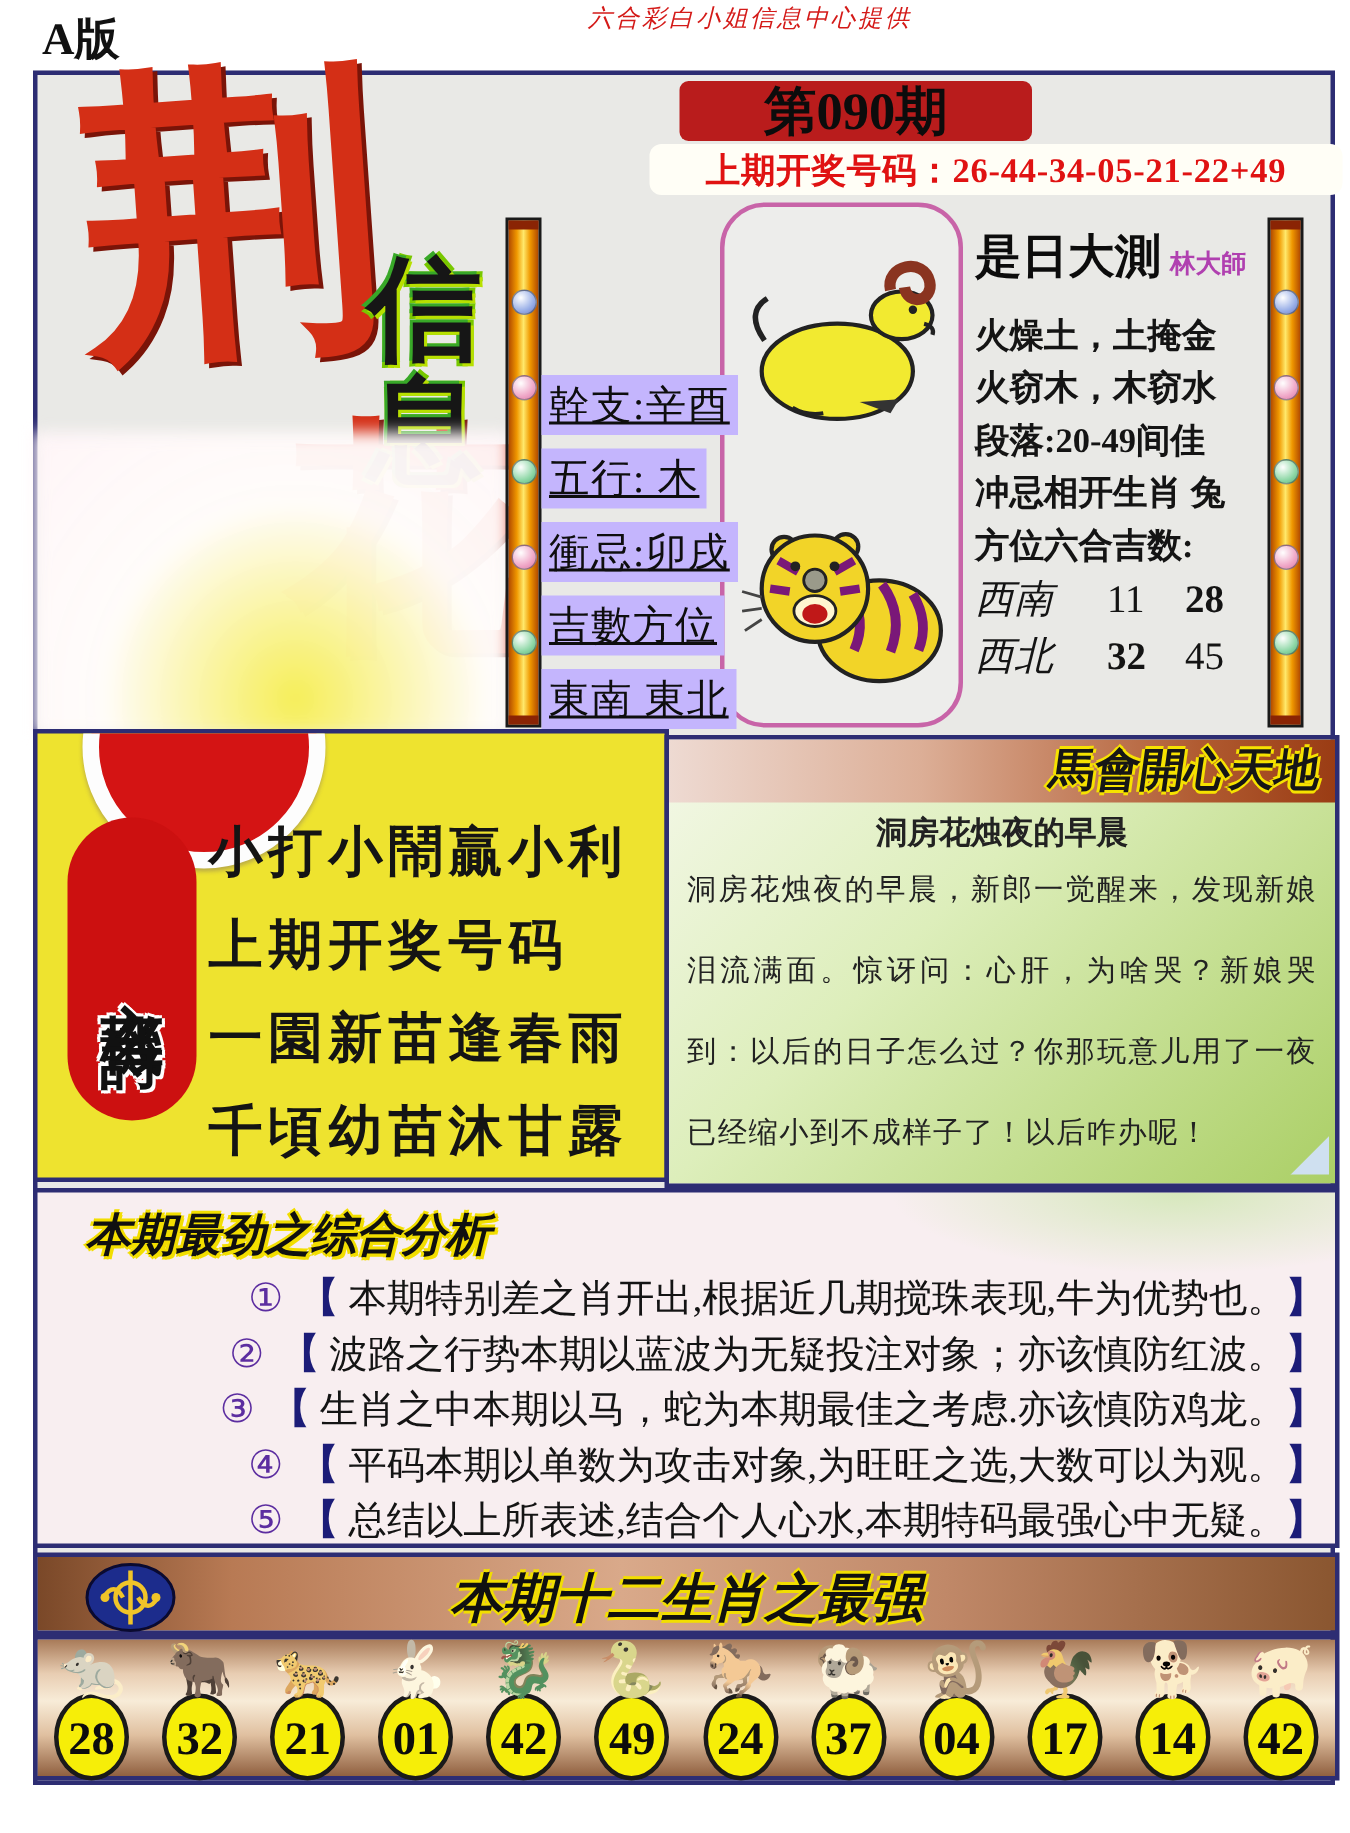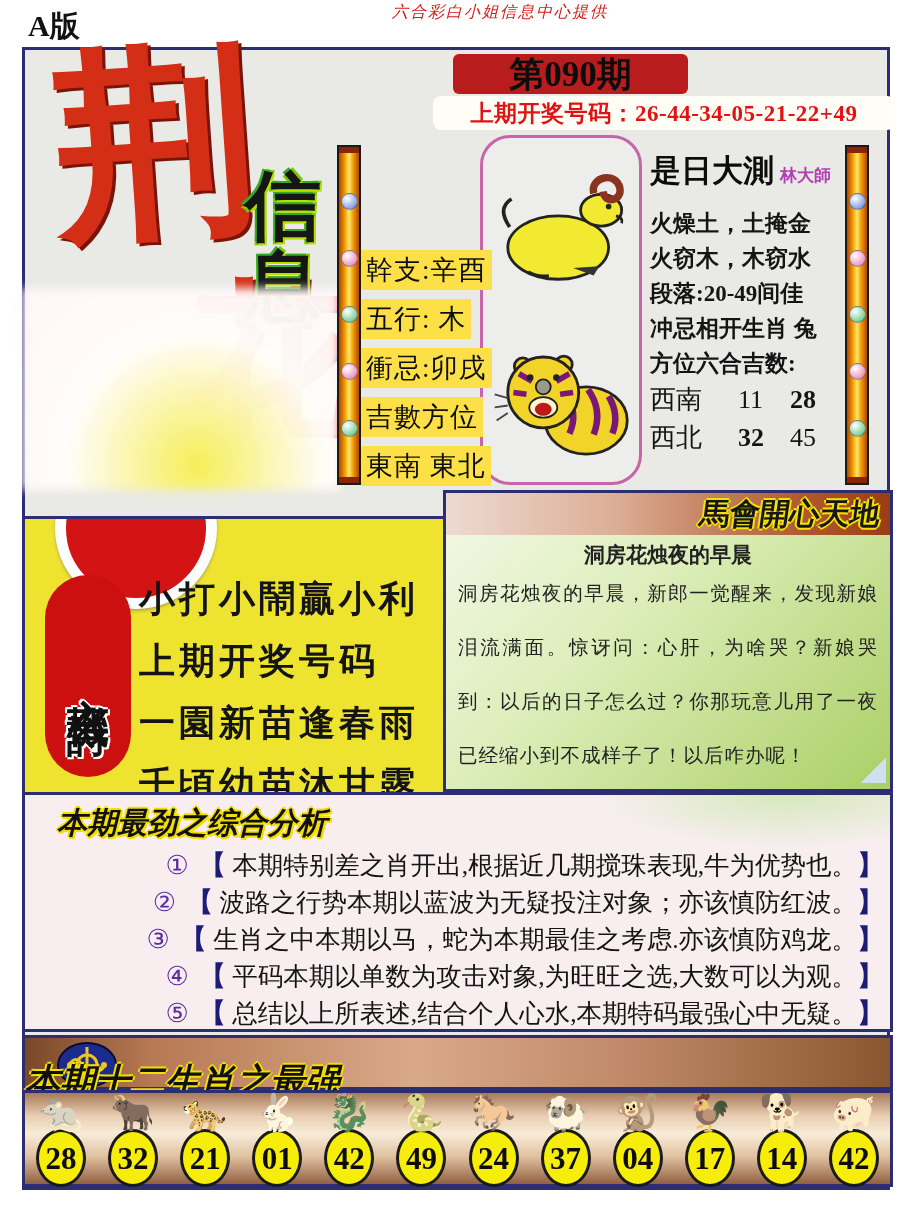--- a/index.html
+++ b/index.html
@@ -35,40 +35,40 @@
      display:flex;flex-direction:column;justify-content:space-between;align-items:center;padding:10px 0;}
   .gold-bar:before,.gold-bar:after{content:"";display:block;width:100%;height:6px;background:#8a2404;margin:-10px 0 0 0;}
   .gold-bar:after{margin:0 0 -10px 0;}
   .bar1{left:312px;} .bar2{left:820px;}
   .bead{width:15px;height:15px;border-radius:50%;border:1px solid rgba(60,60,60,.5);}
   .bead.b-blue {background:radial-gradient(circle at 35% 30%,#fff,#9ab0e8 60%,#6a7ac8);}
   .bead.b-pink {background:radial-gradient(circle at 35% 30%,#fff,#f0a8c8 60%,#d878a8);}
   .bead.b-green{background:radial-gradient(circle at 35% 30%,#fff,#90d8a8 60%,#58b078);}
 
   .day-info{left:336px;top:200px;z-index:3;}
-  .day-line{display:table;background:#fde047;padding:2px 5px;margin-bottom:9px;
-     font:500 27px "Liberation Serif",serif;color:#0e0e0e;letter-spacing:1px;}
+  .day-line{display:table;background:#c4b5fd;padding:2px 5px;margin-bottom:9px;
+     font:500 27px "Liberation Serif",serif;color:#0e0e0e;letter-spacing:1px;text-decoration:underline;}
 
   .animal-box{left:455px;top:85px;width:162px;height:350px;border:3px solid #c864a8;border-radius:30px;
      background:#ededeb;z-index:2;box-sizing:border-box;display:flex;flex-direction:column;justify-content:space-around;align-items:center;}
 
   .master{left:625px;top:100px;width:200px;z-index:3;}
   .master-title{font:bold 31px "Liberation Serif",serif;color:#0c0c0c;}
   .master-author{font:bold 17px "Liberation Serif",serif;color:#b040b0;margin-left:6px;}
   .master-lines{margin-top:14px;font:bold 23px "Liberation Serif",serif;color:#141414;line-height:35px;}
   .m-row{font:500 26px "Liberation Serif",serif;color:#141414;line-height:38px;display:flex;}
-  .m-dir{width:88px;} .m-n1{width:52px;} 
+  .m-dir{width:88px;font-style:italic;} .m-n1{width:52px;} 
   .bold-n{font-weight:bold;}
 
   .blur-patch{left:-3px;top:238px;width:318px;height:202px;z-index:2;
      background:radial-gradient(ellipse at 55% 88%,#f6ee58 0%,rgba(255,252,250,.98) 52%,rgba(255,245,248,.96) 100%);
      filter:blur(5px);}
 
   
-  .poem-panel{left:-3px;top:466px;width:424px;height:302px;background:#eee32f;border:3px solid #2d2d73;
+  .poem-panel{left:-3px;top:436px;width:424px;height:302px;background:#eee32f;border:3px solid #2d2d73;
      box-sizing:border-box;overflow:hidden;z-index:4;}
   .seal{position:absolute;left:30px;top:-72px;width:140px;height:140px;border-radius:50%;
      background:#d41414;border:11px solid #fdfdfd;box-shadow:0 2px 3px rgba(120,100,100,.45);}
   .poem-badge{position:absolute;left:20px;top:56px;width:86px;height:202px;background:#cc1010;border-radius:44px;
      display:flex;align-items:center;justify-content:center;}
   .poem-badge span{writing-mode:vertical-rl;text-orientation:upright;font:bold 42px "DejaVu Serif",serif;color:#111;
      letter-spacing:8px;text-shadow:2px 0 0 #fff,-2px 0 0 #fff,0 2px 0 #fff,0 -2px 0 #fff,2px 2px 0 #fff,-2px -2px 0 #fff;}
   .poem-lines{position:absolute;left:114px;top:48px;width:300px;font:bold 36px "DejaVu Serif",serif;color:#141414;
      letter-spacing:4px;line-height:62px;white-space:nowrap;}
 
@@ -92,21 +92,21 @@
   .analysis-header{position:absolute;left:32px;top:8px;font:bold 30px "DejaVu Serif",serif;color:#101010;font-style:italic;
      text-shadow:2px 0 0 #f2de00,-2px 0 0 #f2de00,0 2px 0 #f2de00,0 -2px 0 #f2de00,2px 2px 0 #f2de00;}
   .analysis-list{position:absolute;left:14px;top:52px;width:845px;}
   .a-item{font:25.5px "Liberation Serif",serif;line-height:36px;color:#141414;white-space:nowrap;text-align:right;}
   .a-num{color:#5c2da0;font-size:26px;margin:0 10px 0 6px;}
   .a-br{color:#1c1c78;font-weight:bold;font-size:27px;}
 
   
   .zodiac-header{left:-3px;top:985px;width:871px;height:55px;border:3px solid #2d2d73;box-sizing:border-box;z-index:4;
      background:linear-gradient(90deg,#7a4828 0%,#b87a54 15%,#d9a98a 45%,#c08868 70%,#8a5630 100%);}
-  .zodiac-title{position:absolute;left:0;top:20px;width:100%;text-align:left;
+  .zodiac-title{position:absolute;left:0;top:4px;width:100%;text-align:center;
      font:bold 35px "DejaVu Serif",serif;color:#101010;font-style:italic;
      text-shadow:2px 0 0 #f2de00,-2px 0 0 #f2de00,0 2px 0 #f2de00,0 -2px 0 #f2de00;}
   .logo{position:absolute;left:30px;top:3px;}
   .zodiac-strip{left:-3px;top:1040px;width:871px;height:97px;border:3px solid #2d2d73;box-sizing:border-box;z-index:4;
      background:linear-gradient(180deg,#a87a58 0%,#e8cdb2 25%,#f8ecd8 45%,#e0c0a0 70%,#906040 100%);
      display:flex;}
   .z-cell{flex:1;text-align:center;position:relative;}
   .z-animal{font-size:36px;line-height:40px;height:40px;filter:sepia(.5) saturate(.8);}
   .z-num{width:50px;height:58px;margin:-4px auto 0;background:#f6ee08;border:3px solid #1a1a1a;border-radius:50%;
      font:bold 31px "Liberation Serif",serif;line-height:54px;color:#0c0c0c;box-sizing:border-box;}

